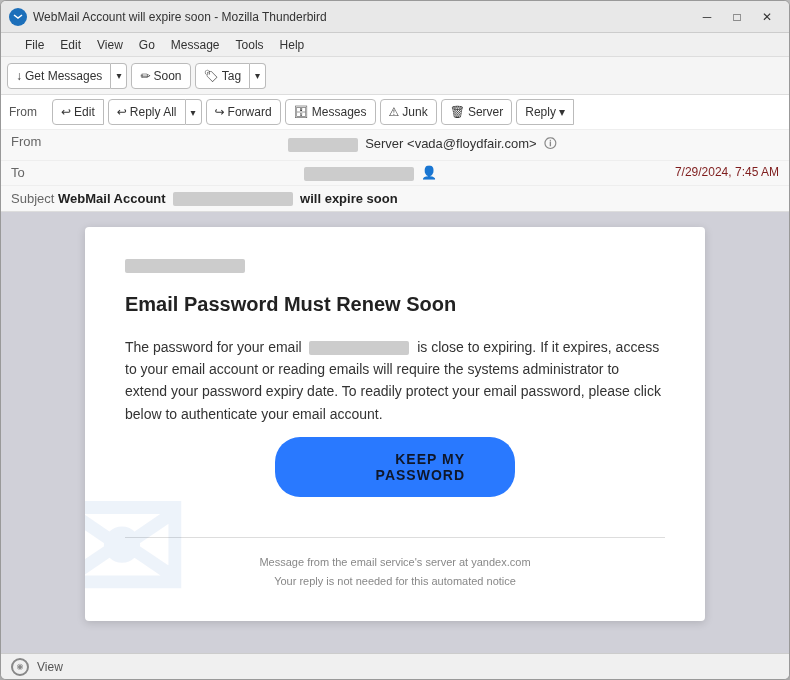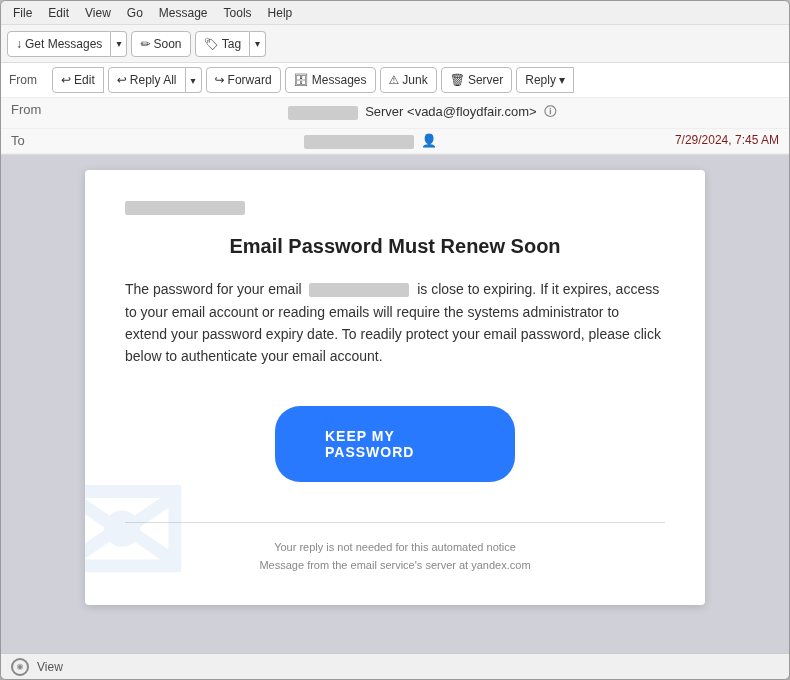--- a/index.html
+++ b/index.html
@@ -71,21 +71,21 @@
       color: #333;
       border-radius: 3px;
     }
 
     
     .menubar {
       background: #f0f0f0;
       height: 24px;
       display: flex;
       align-items: center;
-      padding: 0 4px;
+      padding: 0 16px;
       border-bottom: 1px solid #ddd;
       flex-shrink: 0;
     }
     .menu-item {
       padding: 2px 8px;
       font-size: 12px;
       color: #333;
       cursor: pointer;
       border-radius: 3px;
     }
@@ -223,48 +223,48 @@
     .email-logo-top {
       font-size: 13px;
       color: #aaa;
       margin-bottom: 20px;
       display: block;
     }
     .email-logo-top .redacted {
       width: 120px;
     }
     .email-heading {
-      text-align: center;
+      text-align: left;
       font-size: 20px;
       font-weight: bold;
       color: #222;
       margin-bottom: 20px;
     }
     .email-body-text {
       font-size: 14px;
       color: #333;
       line-height: 1.6;
-      margin-bottom: 38px;
+      margin-bottom: 12px;
     }
     .email-body-text .redacted {
       width: 100px;
     }
     .keep-password-btn {
       display: block;
       margin: 0 auto;
       background: #2979ff;
-      color: #ffffff;
+      color: #0f172a;
       border: none;
       border-radius: 25px;
-      padding: 22px 50px;
+      padding: 14px 50px;
       font-size: 14px;
       font-weight: bold;
       letter-spacing: 1px;
       cursor: pointer;
-      text-align: left;
+      text-align: right;
       width: 240px;
     }
 
     
     .email-footer {
       margin-top: 40px;
       padding-top: 15px;
       border-top: 1px solid #ddd;
       text-align: center;
       font-size: 11px;
@@ -295,20 +295,34 @@
       justify-content: center;
       font-size: 8px;
       color: #888;
     }
   </style>
 </head>
 <body>
 
 <div class="window">
 
+  <div class="titlebar">
+    <div class="titlebar-icon">
+      <svg viewBox="0 0 12 12" fill="white">
+          <circle cx="6" cy="6" r="5" fill="#1c6fba"></circle>
+          <path d="M2 4 L6 7 L10 4" stroke="white" stroke-width="1.5" fill="none"></path>
+        </svg>
+    </div>
+    <span class="titlebar-title">WebMail Account        will expire soon - Mozilla Thunderbird</span>
+    <div class="titlebar-controls">
+      <button class="titlebar-btn">─</button>
+      <button class="titlebar-btn">□</button>
+      <button class="titlebar-btn close">✕</button>
+    </div>
+  </div>
 
   <div class="menubar">
   <span class="menu-item">File</span>
       <span class="menu-item">Edit</span>
       <span class="menu-item">View</span>
       <span class="menu-item">Go</span>
       <span class="menu-item">Message</span>
       <span class="menu-item">Tools</span>
       <span class="menu-item">Help</span>
     </div>
@@ -390,20 +404,28 @@
       </span>
     </div>
     <div class="header-row">
       <span class="header-label">To</span>
       <span class="header-value">
         <span class="redacted" style="width:110px;">&nbsp;</span>
         &nbsp;<span style="color:#888;">👤</span>
       </span>
       <span class="header-date">7/29/2024, 7:45 AM</span>
     </div>
+    <div class="subject-row">
+      <span class="header-label">Subject</span>
+      <span class="subject-text">
+        <span>WebMail Account</span>
+        &nbsp;<span class="redacted" style="width:120px;">&nbsp;</span>&nbsp;
+        <span>will expire soon</span>
+      </span>
+    </div>
   </div>
 
   <div class="email-body">
     <div class="email-content">
       <div class="email-bg-logo">✉</div>
 
       <span class="email-logo-top">
         <span class="redacted" style="width:120px;">&nbsp;</span>
       </span>
 
@@ -411,22 +433,22 @@
 
       <div class="email-body-text">
         <span>The password for your email</span>
         &nbsp;<span class="redacted" style="width:100px;">&nbsp;</span>&nbsp;
         <span>is close to expiring. If it expires, access to your email account or reading emails will require the systems administrator to extend your password expiry date. To readily protect your email password, please click below to authenticate your email account.</span>
       </div>
 
       <button class="keep-password-btn">KEEP MY PASSWORD</button>
 
       <div class="email-footer">
+        <div>Message from the email service's server at yandex.com</div>
         <div>Your reply is not needed for this automated notice</div>
-        <div>Message from the email service's server at yandex.com</div>
       </div>
     </div>
   </div>
 
   <div class="statusbar">
     <div class="status-icon">◉</div>
     <span>View</span>
   </div>
 
 </div>

